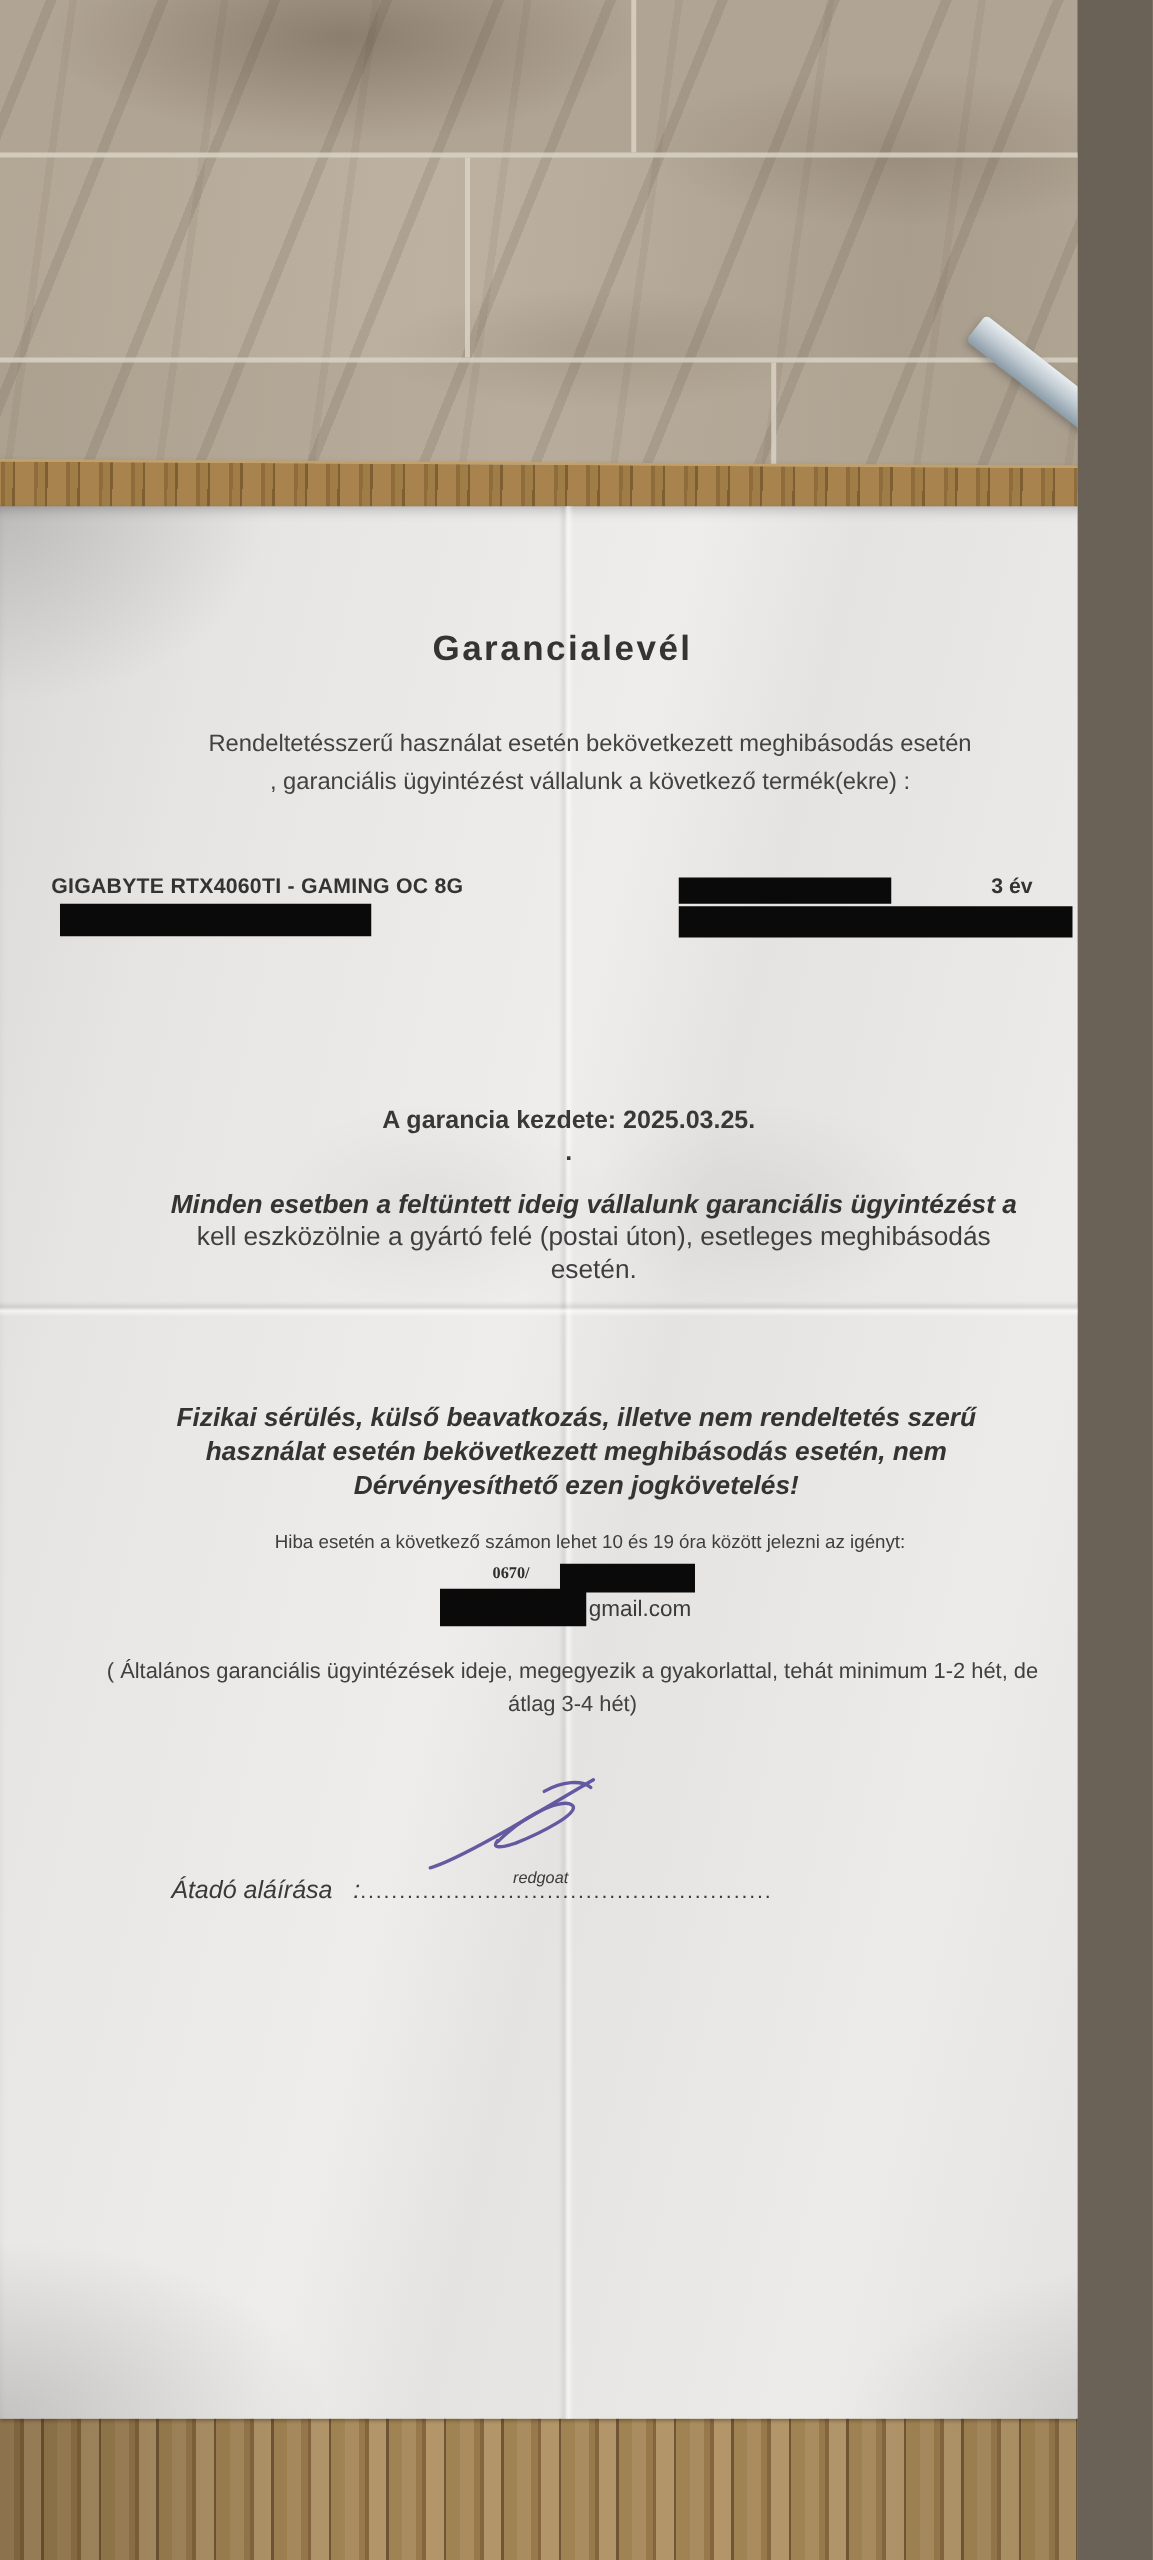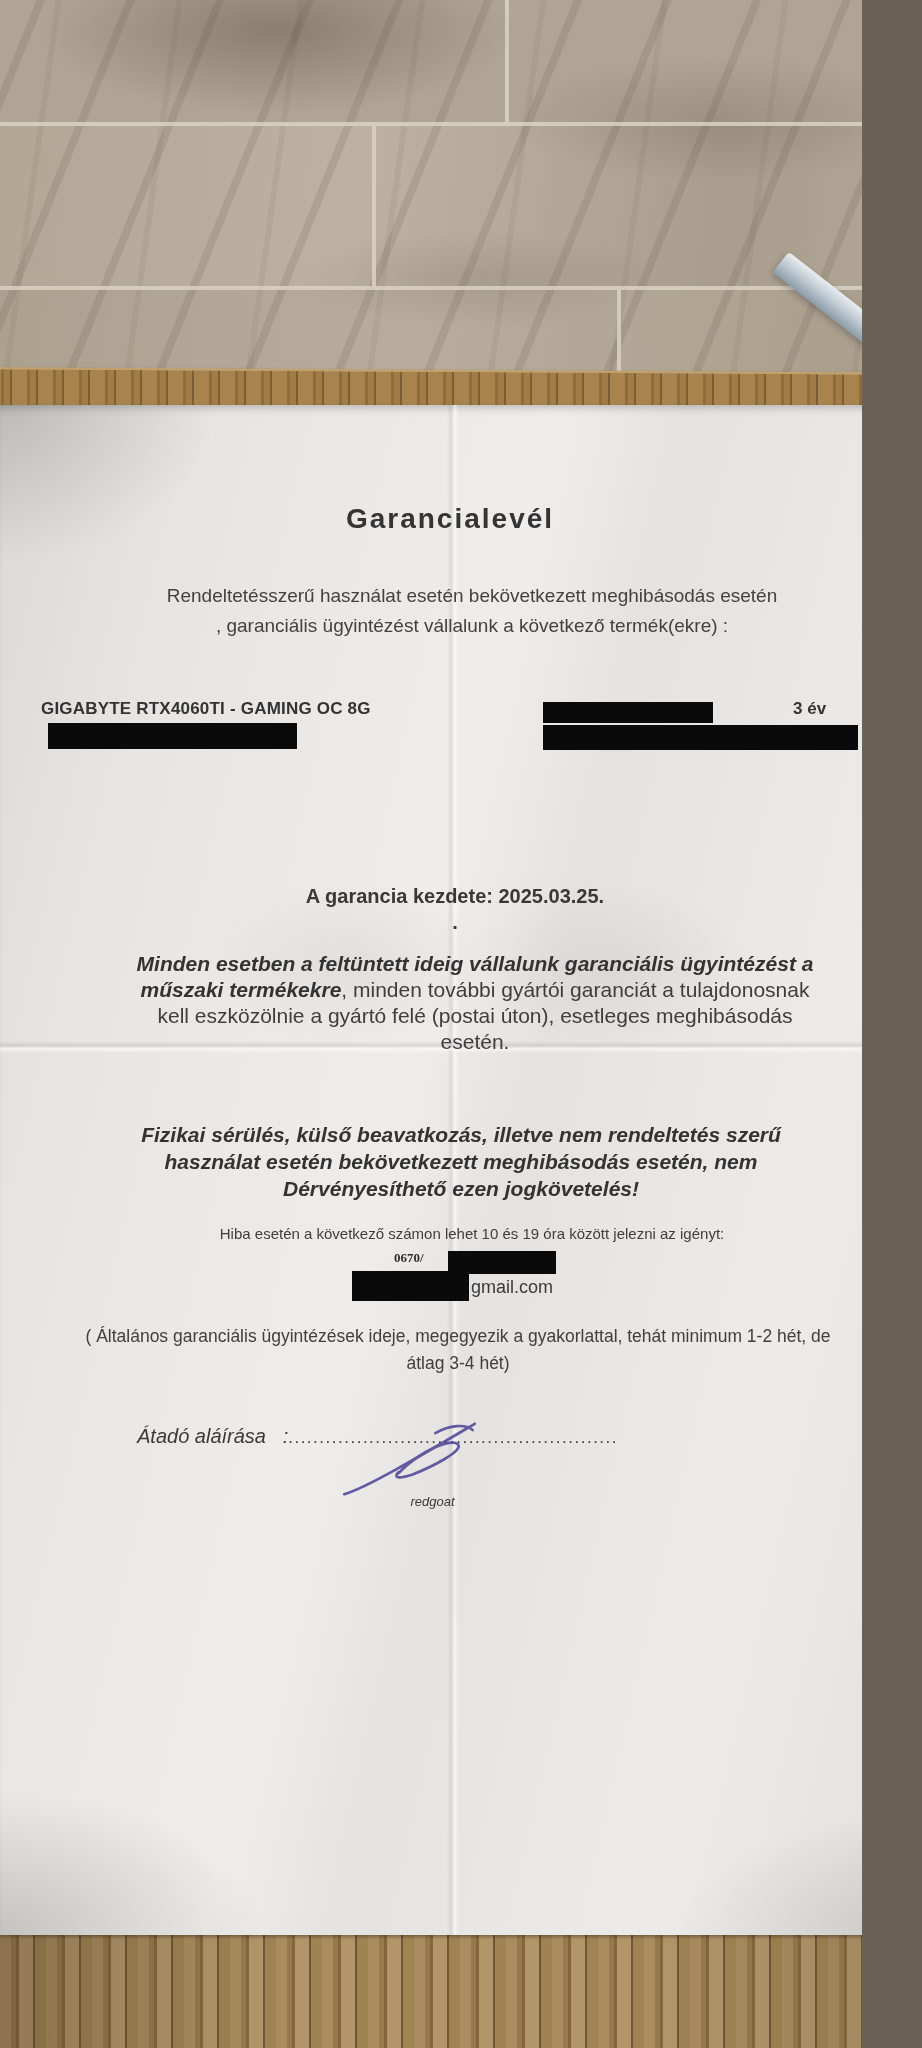--- a/index.html
+++ b/index.html
@@ -80,21 +80,21 @@
   .exclusion{position:absolute;left:26px;top:716px;width:870px;text-align:center;
     font-size:21px;line-height:27px;font-weight:bold;font-style:italic;color:#333;}
   .contact-line{position:absolute;left:16px;top:820px;width:912px;text-align:center;
     font-size:15px;color:#3e3e3e;}
   .phone-prefix{position:absolute;left:394px;top:845px;font-size:13px;font-weight:bold;color:#2e2e2e;font-family:Liberation Serif, serif;}
   .bar.phone{left:448px;top:846px;width:108px;height:23px;}
   .bar.email{left:352px;top:866px;width:117px;height:30px;}
   .email-suffix{position:absolute;left:471px;top:872px;font-size:18px;color:#3a3a3a;}
   .note{position:absolute;left:0;top:918px;width:916px;text-align:center;
     font-size:17.5px;line-height:27px;color:#404040;}
-  .sig-row{position:absolute;left:137px;top:1020px;width:480px;display:flex;align-items:baseline;}
+  .sig-row{position:absolute;left:137px;top:1096px;width:480px;display:flex;align-items:baseline;}
   .sig-label{font-size:20px;font-style:italic;color:#3a3a3a;white-space:pre;}
   .sig-dots{font-size:17px;letter-spacing:1.5px;color:#3a3a3a;overflow:hidden;white-space:nowrap;width:345px;}
   .sig-ink{position:absolute;left:338px;top:1012px;width:145px;height:84px;}
   .signer{position:absolute;left:370px;top:1089px;width:125px;text-align:center;
     font-size:13px;font-style:italic;color:#3a3a3a;}
 </style>
 </head>
 <body>
 
 <div class="scene">
@@ -136,21 +136,20 @@
     <div class="bar product"></div>
     <div class="bar right-top"></div>
     <div class="warranty-years">3 év</div>
     <div class="bar right-long"></div>
 
     <div class="start-line">A garancia kezdete: 2025.03.25.</div>
     <div class="stray-dot">.</div>
 
     <div class="terms">
       <div><span class="b">Minden esetben a feltüntett ideig vállalunk garanciális ügyintézést a</span></div>
-      <div><span class="b">műszaki termékekre</span><span>, minden további gyártói garanciát a tulajdonosnak</span></div>
       <div>kell eszközölnie a gyártó felé (postai úton), esetleges meghibásodás</div>
       <div>esetén.</div>
     </div>
 
     <div class="exclusion">
       <div>Fizikai sérülés, külső beavatkozás, illetve nem rendeltetés szerű</div>
       <div>használat esetén bekövetkezett meghibásodás esetén, nem</div>
       <div>Dérvényesíthető ezen jogkövetelés!</div>
     </div>
 

